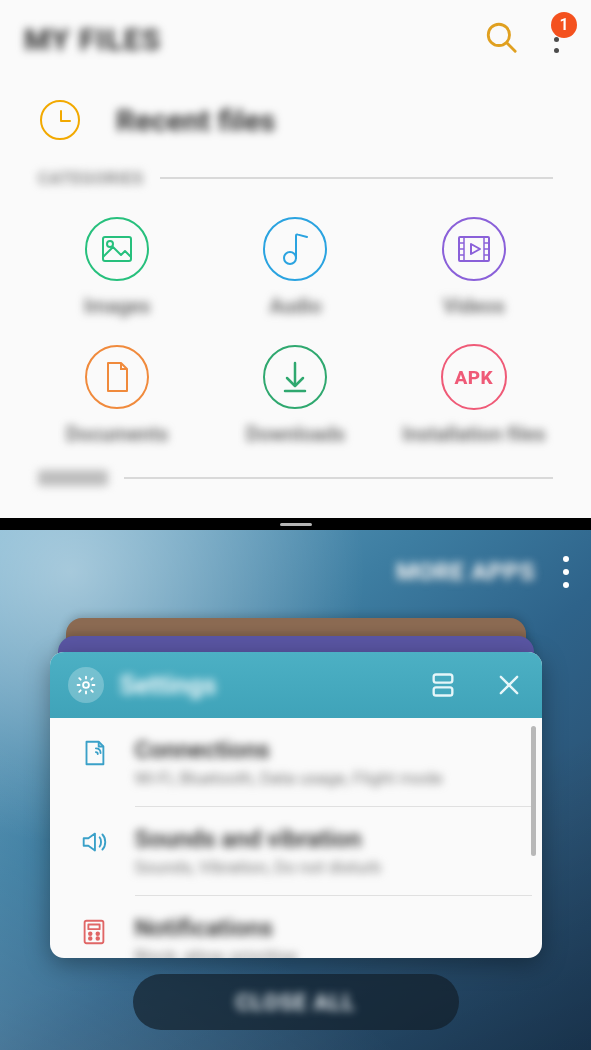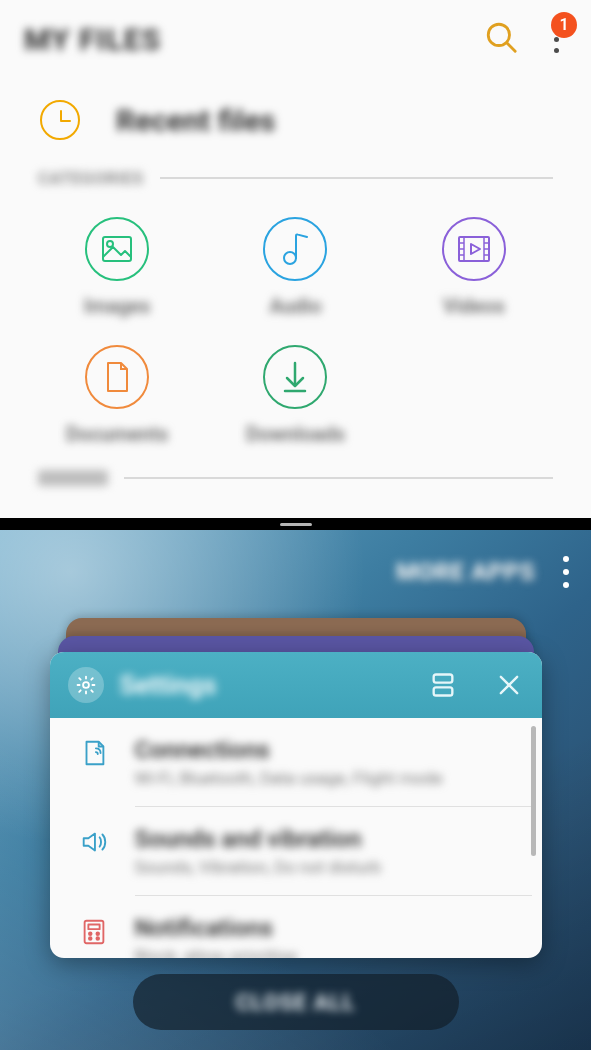--- a/index.html
+++ b/index.html
@@ -171,20 +171,26 @@
       <div class="cat-circ sharp">
         <svg viewBox="0 0 64 64">
             <circle cx="32" cy="32" r="31" fill="none" stroke="#2fa86f" stroke-width="2"></circle>
             <line x1="32" y1="18" x2="32" y2="40" stroke="#2fa86f" stroke-width="2.5" stroke-linecap="round"></line>
             <path d="M24 33 L32 41 L40 33" fill="none" stroke="#2fa86f" stroke-width="2.5" stroke-linecap="round" stroke-linejoin="round"></path>
             <line x1="22" y1="46" x2="42" y2="46" stroke="#2fa86f" stroke-width="2.5" stroke-linecap="round"></line>
           </svg>
       </div>
       <div class="cat-label blurme">Downloads</div>
     </div>
+    <div class="cat-item">
+      <div class="cat-circ sharp" style="border:2px solid #ef5a77;">
+        <span class="apk-txt">APK</span>
+      </div>
+      <div class="cat-label blurme">Installation files</div>
+    </div>
   </div>
 
   <div class="section-head" style="margin-top:8px">
     <div class="section-label blurme" style="width:70px;height:16px;background:#bdbdbd;border-radius:3px"></div>
     <div class="section-line"></div>
   </div>
 </div>
 
 <div class="split-divider">
   <div class="split-handle"></div>

